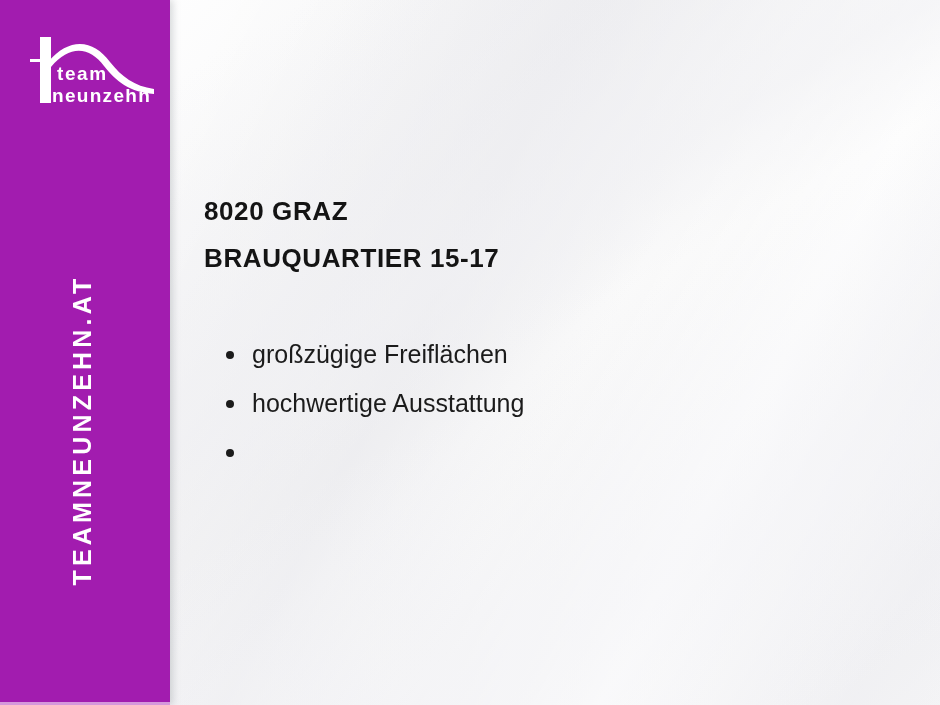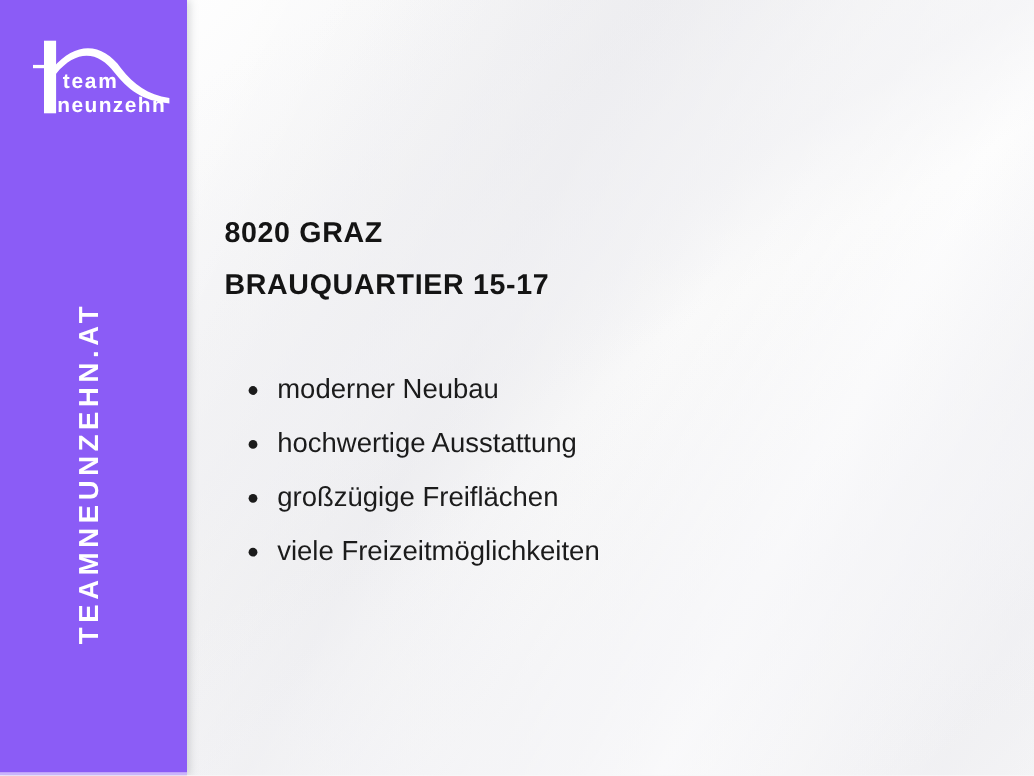--- a/index.html
+++ b/index.html
@@ -58,21 +58,21 @@
     opacity: .7;
   }
 
   
   .sidebar {
     position: absolute;
     left: 0;
     top: 0;
     width: 170px;
     height: 705px;
-    background: #8b5cf6;
+    background: #a21caf;
     box-shadow: 3px 0 7px rgba(120,125,130,0.28);
   }
   .sidebar-bottom-edge {
     position: absolute;
     left: 0;
     bottom: 0;
     width: 170px;
     height: 3px;
     background: #ffffff;
     opacity: .55;
@@ -242,29 +242,24 @@
 
 
   <div class="headline">
     <span class="line">8020 GRAZ</span>
     <span class="line">BRAUQUARTIER 15-17</span>
   </div>
 
   <ul class="facts-list">
     <li>
       <span class="dot"></span>
-      <span>moderner Neubau</span>
+      <span>großzügige Freiflächen</span>
     </li>
     <li>
       <span class="dot"></span>
       <span>hochwertige Ausstattung</span>
     </li>
     <li>
       <span class="dot"></span>
-      <span>großzügige Freiflächen</span>
-    </li>
-    <li>
-      <span class="dot"></span>
-      <span>viele Freizeitmöglichkeiten</span>
     </li>
   </ul>
 
 </div>
 
 </body></html>

